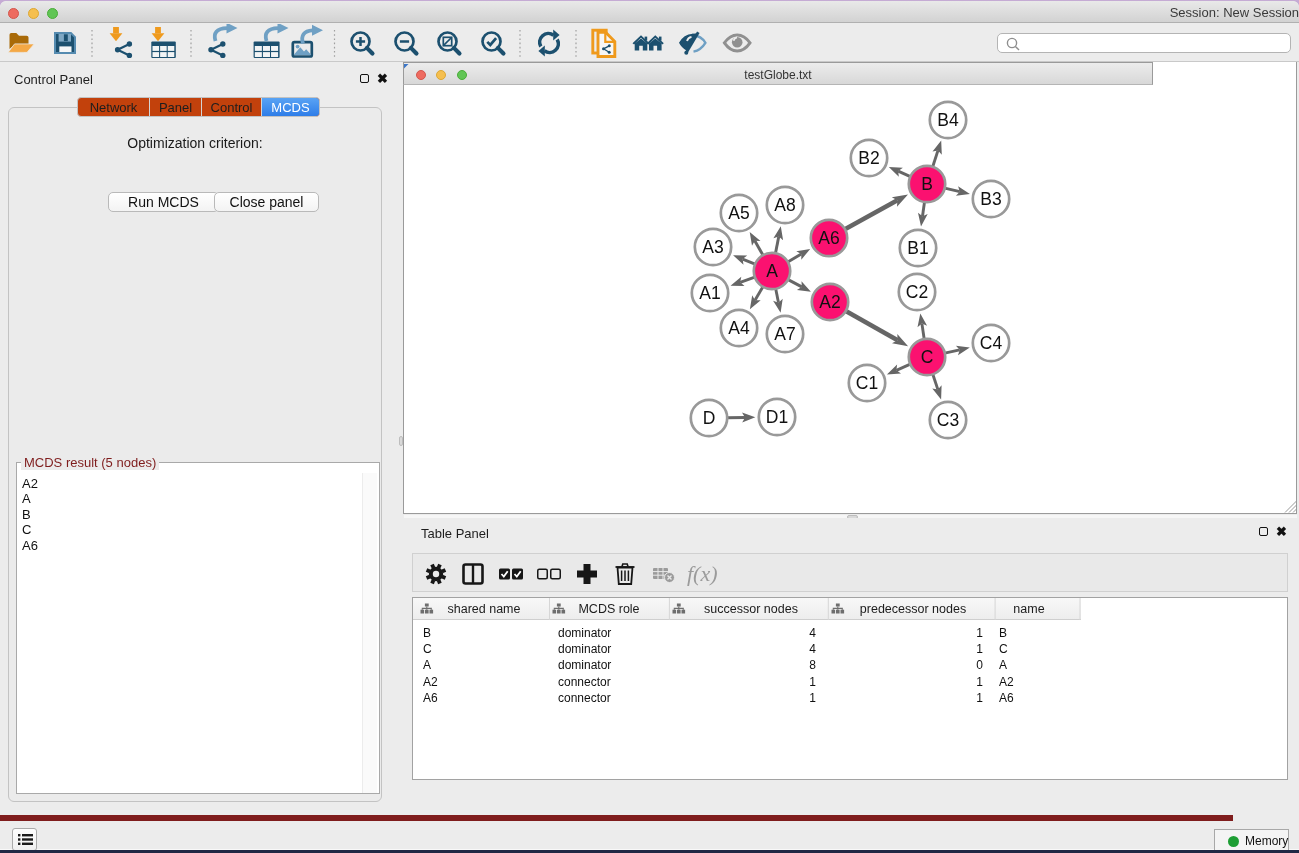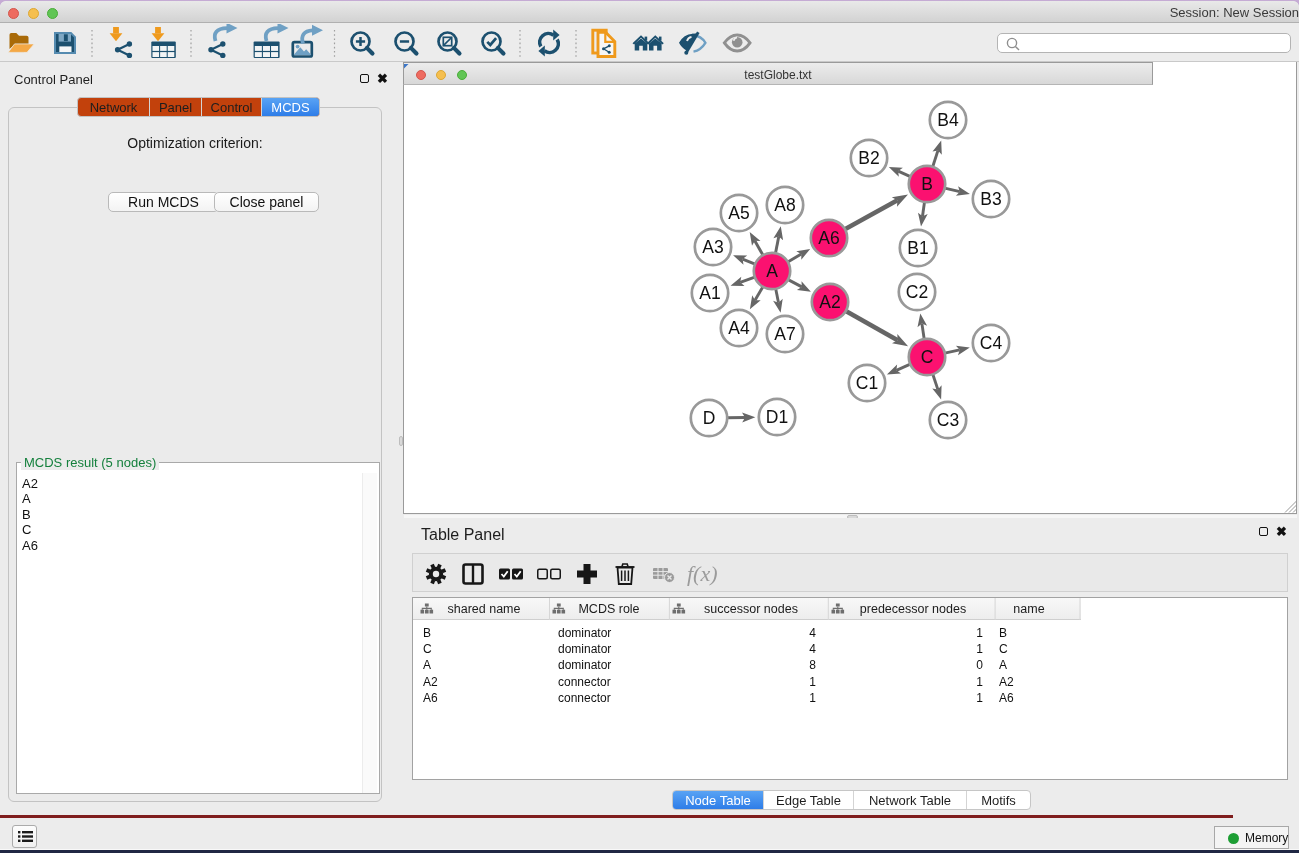--- a/index.html
+++ b/index.html
@@ -34,47 +34,47 @@
 #cptabs div:last-child { border-right:none; }
 #cptabs .sel { background:linear-gradient(#59a3f4,#2e7de8); color:#fff; }
 #cpbody { position:absolute; left:8px; top:45px; width:374px; height:695px; background:#ebebeb; border:1px solid #c3c3c3; border-radius:6px; }
 #optlabel { position:absolute; left:0; top:73px; width:390px; text-align:center; font-size:14px; color:#1a1a1a; }
 #combo { position:absolute; left:43px; top:95px; width:311px; height:23px; background:#fff; border:1px solid #ababab; border-radius:5px; box-shadow:0 1px 1px rgba(0,0,0,.08); }
 #combo .ctext { position:absolute; left:12px; top:3px; font-size:14px; color:#111; }
 #combo .spin { position:absolute; right:-1px; top:-1px; width:18px; height:23px; border-radius:0 5px 5px 0; background:linear-gradient(#58a6f9,#1569f3); }
 .btn { position:absolute; height:20px; background:linear-gradient(#ffffff,#f3f3f3); border:1px solid #b9b9b9; border-radius:5px; font-size:14px; color:#111; text-align:center; line-height:18px; }
 
 #grpbox { position:absolute; left:16px; top:400px; width:364px; height:332px; border:1px solid #a9a9a9; }
-#grplabel { position:absolute; left:21px; top:393px; background:#ebebeb; padding:0 3px; font-size:13px; color:#15803d; }
+#grplabel { position:absolute; left:21px; top:393px; background:#ebebeb; padding:0 3px; font-size:13px; color:#7f1d1d; }
 #listbox { position:absolute; left:17px; top:401px; width:362px; height:330px; background:#fff; }
 #listbox .scroll { position:absolute; right:2px; top:10px; bottom:0; width:15px; background:#fafafa; border-left:1px solid #ececec; }
 #listbox .items { position:absolute; left:5px; top:12.5px; font-size:13px; color:#111; line-height:15.6px; }
 
 #netwin { position:absolute; left:403px; top:61px; width:894px; height:452px; background:#fff; border:1px solid #9a9a9a; border-top:none; }
 #nettitle { position:absolute; left:403px; top:61px; width:750px; height:23px; z-index:5; background:linear-gradient(#ececec,#d8d8d8); border:1px solid #9a9a9a; border-bottom:1px solid #b5b5b5; }
 #nettitle .ttext { position:absolute; top:5px; left:0; width:100%; text-align:center; font-size:12px; color:#333; }
 #nettitle .t1 { left:12px; top:7px; width:10px; height:10px; background:#ee6b60; border:1px solid #d3564c; }
 #nettitle .t2 { left:32px; top:7px; width:10px; height:10px; background:#f5bf4f; border:1px solid #dda733; }
 #nettitle .t3 { left:53px; top:7px; width:10px; height:10px; background:#61c555; border:1px solid #4aad39; }
 #graph { position:absolute; left:404px; top:84px; width:892px; height:428px; }
 #hgrip { position:absolute; left:847px; top:513.5px; width:11px; height:4px; background:#d9d9d9; border:1px solid #bdbdbd; border-radius:2px; }
 #vgrip { position:absolute; left:398.5px; top:435px; width:4.5px; height:10px; background:#d9d9d9; border:1px solid #bdbdbd; border-radius:2px; }
 
 #tpanel { position:absolute; left:403px; top:517px; width:896px; height:297px; background:#ececec; }
-#tpanel .hdr { position:absolute; left:18px; top:8px; font-size:16px; color:#1e1e1e; }
+#tpanel .hdr { position:absolute; left:18px; top:8px; font-size:13px; color:#1e1e1e; }
 #ttoolbar { position:absolute; left:9px; top:35px; width:876px; height:39px; background:#e9e9e9; border:1px solid #d0d0d0; }
 #ttable { position:absolute; left:9px; top:79px; width:876px; height:183px; background:#fff; border:1px solid #a2a2a2; }
 #thead { position:absolute; left:0; top:0; width:668px; height:22px; background:linear-gradient(#f8f8f8,#ededed); border-bottom:1px solid #cfcfcf; }
 .trow { position:absolute; font-size:12px; color:#111; height:16px; }
 #ttabs { position:absolute; left:269px; top:272px; height:20px; display:flex; border:1px solid #c6c6c6; border-radius:4px; overflow:hidden; background:#fff; }
 #ttabs div { font-size:13px; color:#1e1e1e; text-align:center; line-height:19px; border-right:1px solid #d4d4d4; }
 #ttabs div:last-child { border-right:none; }
 #ttabs .sel { background:linear-gradient(#59a3f4,#2e7de8); color:#fff; }
 
-#statusbar { position:absolute; left:0; top:814px; width:1233px; height:34px; background:#ececec; border-top:3px solid #7f1d1d; }
+#statusbar { position:absolute; left:0; top:814px; width:1233px; height:34px; background:#ececec; border-top:6px solid #7f1d1d; }
 #listbtn { position:absolute; left:12px; top:7px; width:25px; height:23px; background:linear-gradient(#fdfdfd,#f0f0f0); border:1px solid #ababab; border-radius:3px; }
 #membtn { position:absolute; left:1214px; top:8px; width:75px; height:23px; background:#f4f4f4; border:1px solid #a8a8a8; font-size:12px; color:#111; }
 #membtn .dot { position:absolute; left:13px; top:6px; width:11px; height:11px; border-radius:50%; background:#1d9e34; }
 #membtn .mtext { position:absolute; left:30px; top:4px; }
 </style>
 </head>
 <body>
 <div id="topstrip"></div>
 <div id="win">
   <div id="titlebar">
@@ -399,26 +399,20 @@
 <div class="trow" style="left:303px; top:76.6px; width:100px; text-align:right;">1</div>
 <div class="trow" style="left:470px; top:76.6px; width:100px; text-align:right;">1</div>
 <div class="trow" style="left:586px; top:76.6px;">A2</div>
 <div class="trow" style="left:10px; top:92.8px;">A6</div>
 <div class="trow" style="left:145px; top:92.8px;">connector</div>
 <div class="trow" style="left:303px; top:92.8px; width:100px; text-align:right;">1</div>
 <div class="trow" style="left:470px; top:92.8px; width:100px; text-align:right;">1</div>
 <div class="trow" style="left:586px; top:92.8px;">A6</div>
         </div>
     </div>
-    <div id="ttabs">
-      <div class="sel" style="width:91px;">Node Table</div>
-      <div style="width:90px;">Edge Table</div>
-      <div style="width:113px;">Network Table</div>
-      <div style="width:63px;">Motifs</div>
-    </div>
   </div>
   <div style="position:absolute;left:0;top:847.6px;width:1299px;height:1.4px;background:#f9f9f9;"></div>
   <div id="statusbar">
     <div id="listbtn">
         <svg width="23" height="21" style="position:absolute;left:1px;top:0px;">
           <g fill="#1b1b1b">
             <rect x="4" y="5" width="2.4" height="2.4"></rect>
             <rect x="8" y="5" width="11" height="2.4"></rect>
             <rect x="4" y="9.3" width="2.4" height="2.4"></rect>
             <rect x="8" y="9.3" width="11" height="2.4"></rect>

